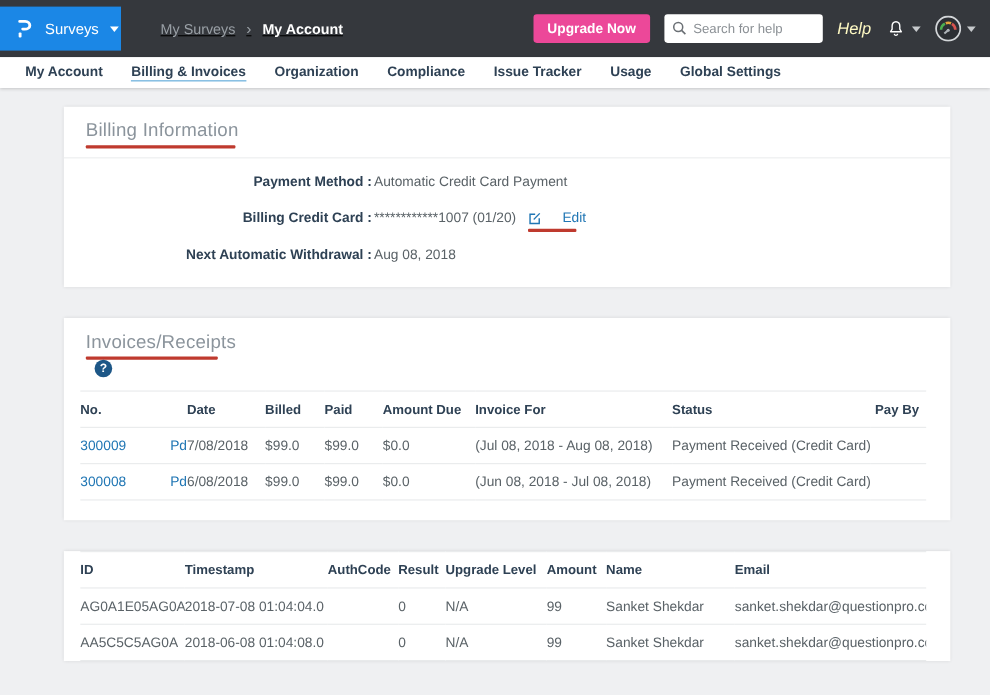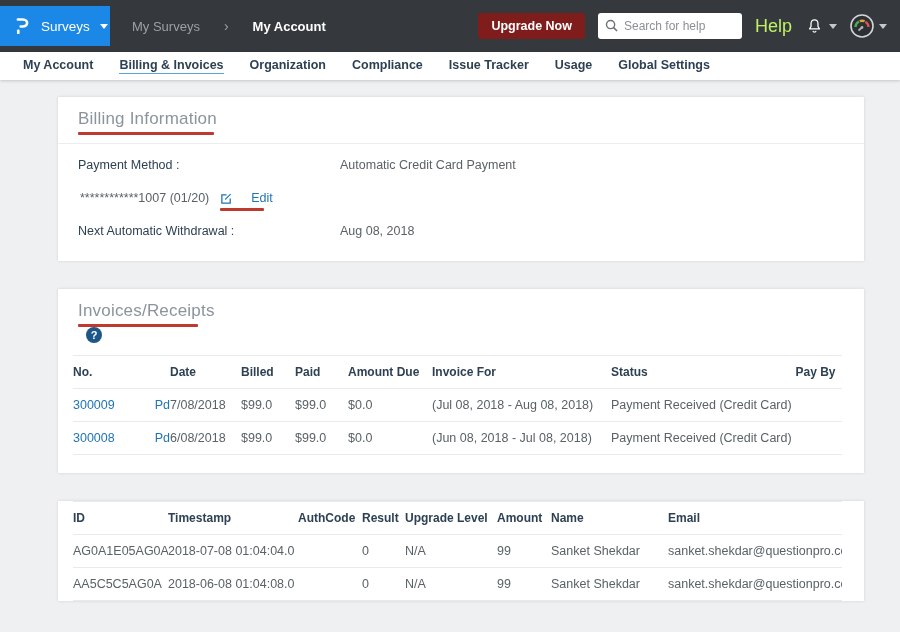--- a/index.html
+++ b/index.html
@@ -21,39 +21,39 @@
     padding-left: 14px; flex: 0 0 auto; cursor: pointer;
   }
   .brand-logo { width: 17px; height: 20px; display: block; }
   .brand-name { color: #fff; font-size: 13.5px; }
   .caret {
     width: 0; height: 0; display: inline-block;
     border-left: 4px solid transparent; border-right: 4px solid transparent;
     border-top: 5px solid #fff;
   }
   .caret.gray { border-top-color: #c6c9cc; }
-  .crumbs { display: flex; align-items: center; gap: 24px; margin-left: 22px; font-size: 13px; }
+  .crumbs { display: flex; align-items: center; gap: 10px; margin-left: 36px; font-size: 13px; text-decoration: underline; }
   .crumb-muted { color: #9aa0a6; cursor: pointer; }
   .crumb-sep { color: #9aa0a6; font-size: 14px; }
   .crumb-current { color: #ffffff; font-weight: 700; }
   .tb-right { margin-left: auto; display: flex; align-items: center; gap: 13px; padding-right: 13px; }
   .upgrade-btn {
-    background: #7f1d1d; color: #fff; border: none; border-radius: 3px;
+    background: #ec4899; color: #fff; border: none; border-radius: 3px;
     font-family: inherit; font-size: 12.5px; font-weight: 700;
     padding: 6px 13px; cursor: pointer;
   }
   .searchwrap { position: relative; }
   .search-input {
     width: 144px; height: 26px; border: none; border-radius: 3px;
     background: #fff; font-family: inherit; font-size: 12px;
     padding: 0 8px 0 26px; color: #3c4247; outline: none;
   }
   .search-input::placeholder { color: #8b9095; }
   .search-icon { position: absolute; left: 7px; top: 6px; width: 13px; height: 13px; }
-  .help-label { color: #bef264; font-size: 18px; cursor: pointer; }
+  .help-label { color: #fef9c3; font-size: 15px; cursor: pointer; font-style: italic; }
   .icon-group { display: flex; align-items: center; gap: 5px; cursor: pointer; }
   .bell-icon { width: 19px; height: 19px; display: block; }
   .avatar { width: 24px; height: 24px; display: block; }
   
   .navbar {
     height: 28px; background: #ffffff;
     display: flex; align-items: center; padding-left: 10px;
     box-shadow: 0 1px 3px rgba(0,0,0,0.18);
     position: relative; z-index: 5;
   }
@@ -76,22 +76,22 @@
   }
   .ann { display: block; height: 3px; background: #bf3a2e; margin-top: 3px; border-radius: 1px; }
   .ann.w-billing { width: 136px; }
   .ann.w-invoices { width: 120px; }
   .ann.w-charges { width: 168px; margin-left: -14px; }
   .head-divider { border-top: 1px solid #ecedee; margin-top: 8px; }
   
   .fields { padding: 14px 20px 4px 20px; }
   .field-row { margin-bottom: 19px; display: flex; align-items: center; }
   .field-label {
-    display: inline-block; width: 260px; 
-    font-size: 12.5px; font-weight: 400; color: #2e4154; flex: 0 0 auto;
+    display: inline-block; width: 260px; text-align: right;
+    font-size: 12.5px; font-weight: 700; color: #2e4154; flex: 0 0 auto;
   }
   .field-value { margin-left: 2px; font-size: 12.5px; color: #5a6267; display: flex; align-items: center; gap: 5px; }
   a.link { color: #2076b4; text-decoration: none; cursor: pointer; }
   .edit-wrap { position: relative; display: inline-flex; align-items: center; gap: 18px; margin-left: 6px; }
   .edit-wrap .ann-edit { position: absolute; left: 0; bottom: -6px; width: 44px; height: 3px; background: #bf3a2e; border-radius: 1px; }
   .edit-icon, .pdf-icon { width: 13px; height: 13px; display: inline-block; vertical-align: -2px; }
   .help-badge {
     width: 16px; height: 16px; border-radius: 50%; background: #1d5787;
     color: #fff; font-size: 11px; font-weight: 700;
     display: inline-flex; align-items: center; justify-content: center;
@@ -179,20 +179,21 @@
         <span class="ann w-billing"></span>
       </span>
     </div>
     <div class="head-divider"></div>
     <div class="fields">
       <div class="field-row">
         <span class="field-label">Payment Method :</span>
         <span class="field-value">Automatic Credit Card Payment</span>
       </div>
       <div class="field-row">
+        <span class="field-label">Billing Credit Card :</span>
         <span class="field-value">
           <span>************1007 (01/20)</span>
           <span class="edit-wrap">
             <svg class="edit-icon" viewBox="0 0 14 14">
               <path d="M11 7 V12 H2 V3 H7" fill="none" stroke="#2076b4" stroke-width="1.4"></path>
               <path d="M6 8.5 L12 2.5 L11 1.8 L5.2 7.6 Z" fill="#2076b4"></path>
             </svg>
             <a class="link">Edit</a>
             <i class="ann-edit"></i>
           </span>

